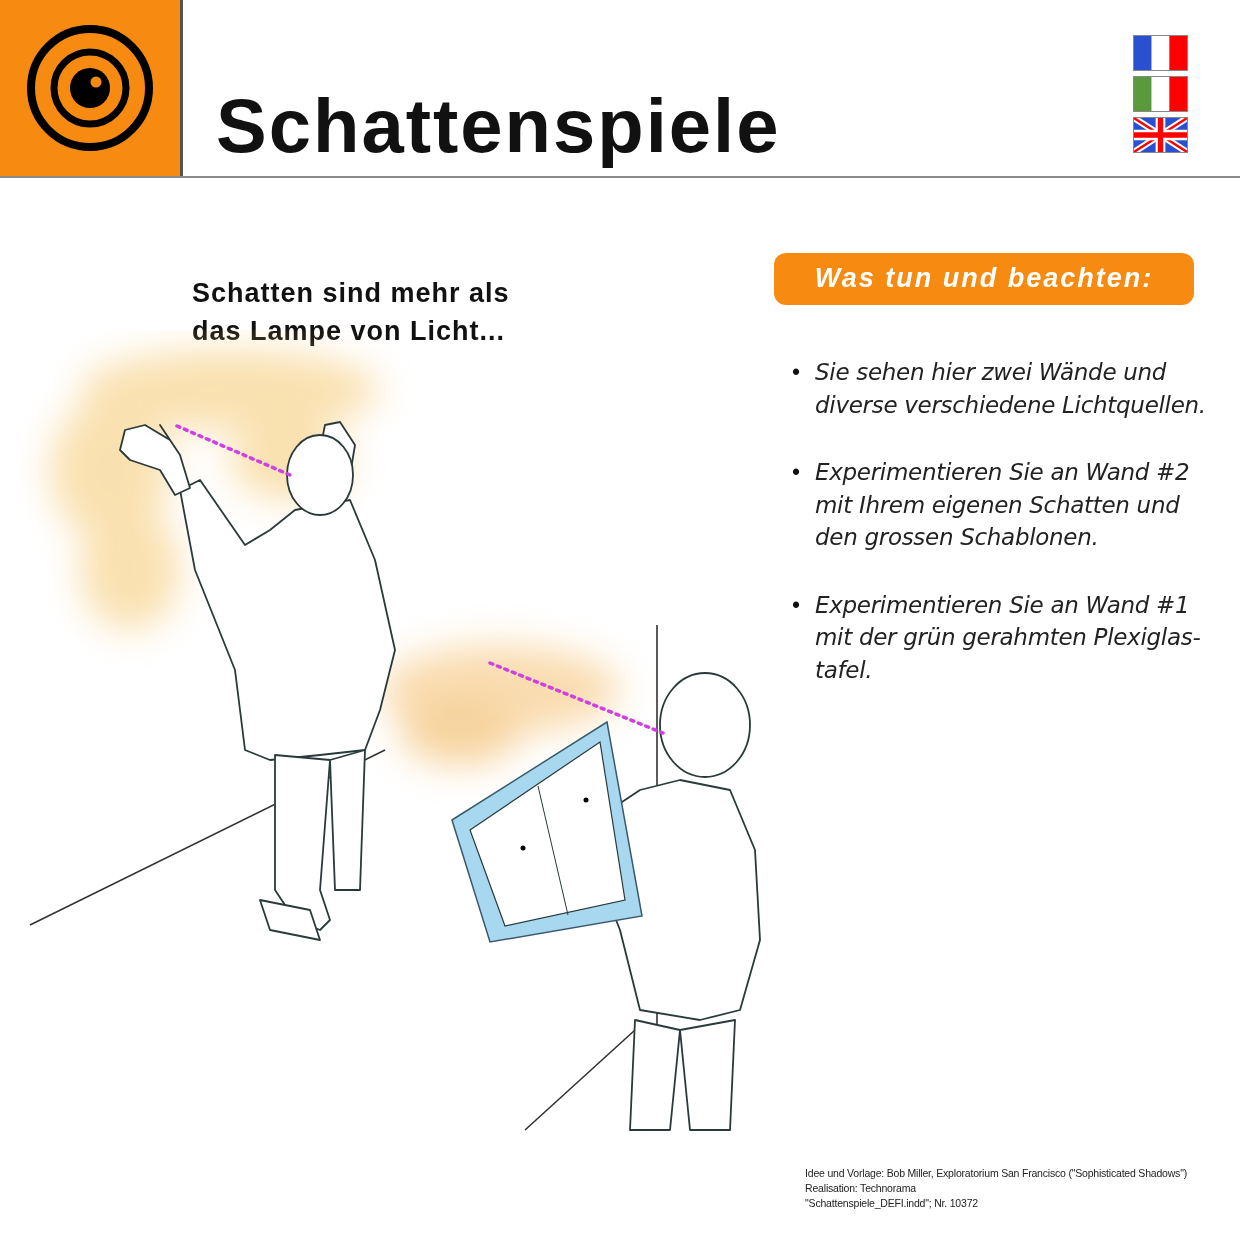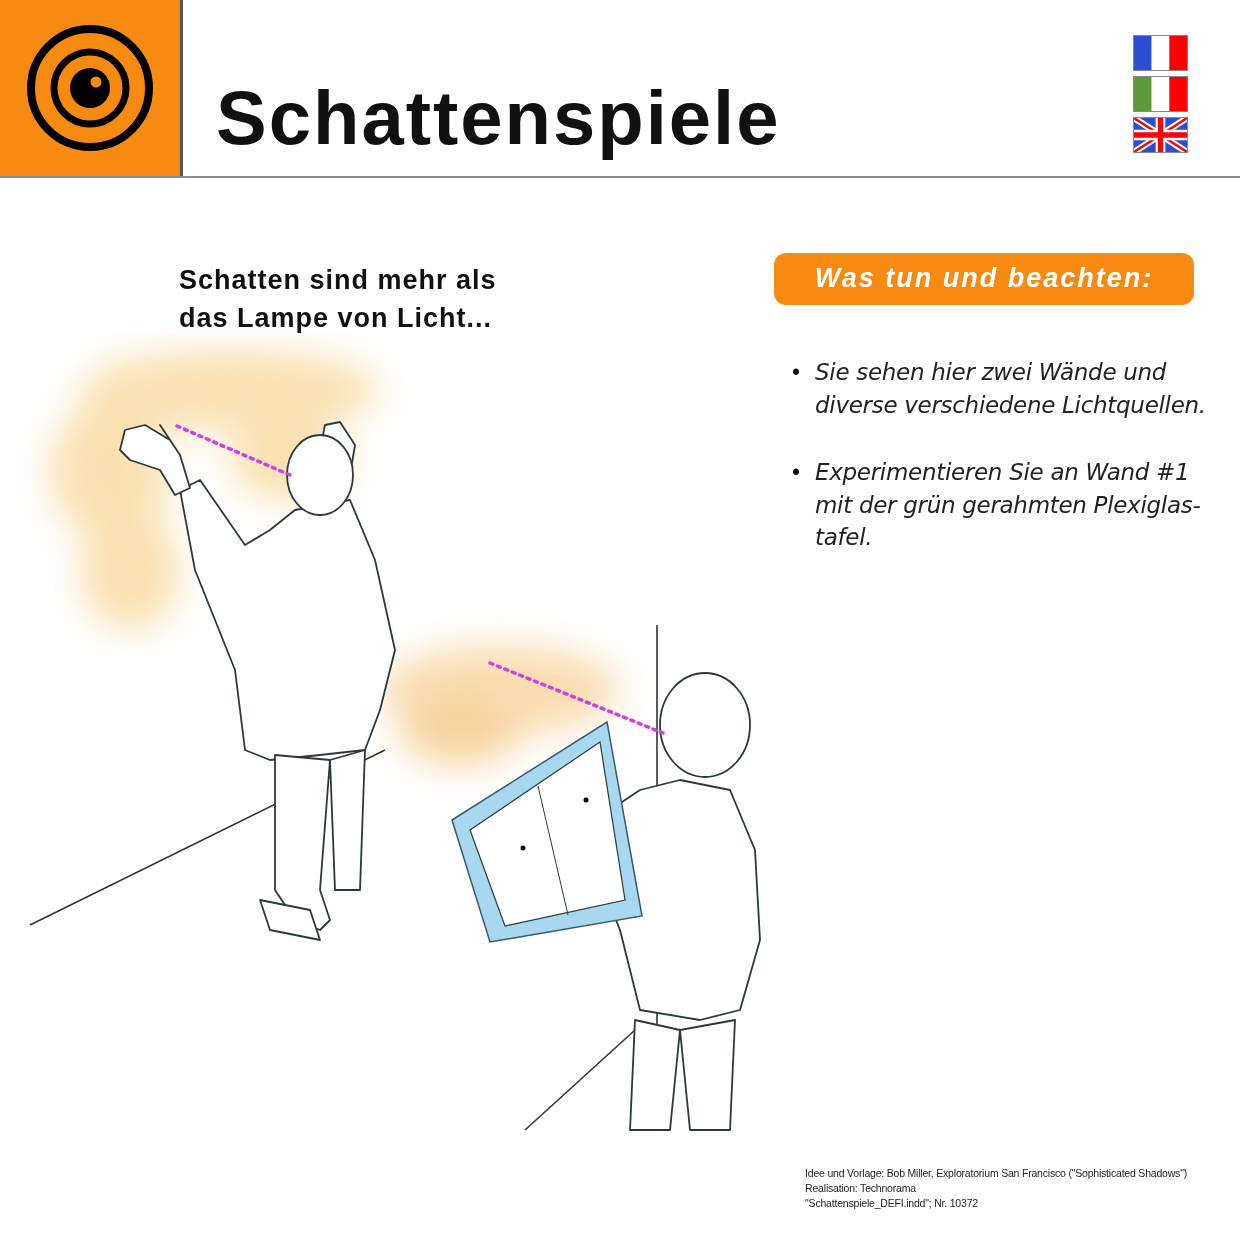--- a/index.html
+++ b/index.html
@@ -1,23 +1,23 @@
 <!DOCTYPE html>
 <html><head>
 <meta charset="utf-8">
 <style>
   html, body { margin: 0; padding: 0; background: #ffffff; }
   body { width: 1240px; height: 1240px; position: relative; overflow: hidden; font-family: "Liberation Sans", sans-serif; color: #111; }
   .logo-box { position: absolute; left: 0; top: 0; width: 180px; height: 176px; background: #f78b12; border-right: 3px solid #555; }
   .header-rule { position: absolute; left: 0; top: 176px; width: 1240px; height: 2px; background: #8a8a8a; }
-  .title { position: absolute; left: 216px; top: 80px; font-size: 76px; font-weight: bold; letter-spacing: 2px; margin: 0; line-height: 1; font-family: "Liberation Sans", sans-serif; }
+  .title { position: absolute; left: 216px; top: 88px; font-size: 76px; font-weight: bold; letter-spacing: 2px; margin: 0; line-height: 1; font-family: "Liberation Sans", sans-serif; }
   .flags { position: absolute; left: 1133px; top: 35px; width: 56px; }
   .flag { display: block; width: 55px; height: 36px; margin-bottom: 5px; border: 1px solid #888; box-sizing: border-box; overflow: hidden; }
   .flag svg { display: block; width: 100%; height: 100%; }
-  .subtitle { position: absolute; left: 176px; top: 258px; font-size: 27px; font-weight: bold; line-height: 38px; letter-spacing: 1px; margin: 3px; }
+  .subtitle { position: absolute; left: 176px; top: 258px; font-size: 27px; font-weight: bold; line-height: 38px; letter-spacing: 1px; margin: 16px; }
   .subtitle span { display: block; }
   .pill { position: absolute; left: 774px; top: 253px; width: 420px; height: 52px; background: #f78b12; border-radius: 12px; color: #fff; font-style: italic; font-weight: bold; font-size: 27px; letter-spacing: 2px; line-height: 50px; text-align: center; }
   .bullets { position: absolute; left: 776px; top: 340px; width: 430px; margin: 16px; padding: 0; list-style: none; font-family: "DejaVu Sans", sans-serif; font-style: italic; font-size: 23px; line-height: 32.5px; color: #222; font-weight: 300; }
   .bullets li { position: relative; padding-left: 23px; margin-bottom: 35px; }
   .bullets li::before { content: "•"; position: absolute; left: 0; top: 0; font-style: normal; color: #111; }
   .bullets li .txt { display: block; letter-spacing: -0.3px; }
   .illustration { position: absolute; left: 20px; top: 330px; width: 760px; height: 810px; }
   .credits { position: absolute; right: 53px; top: 1166px; font-size: 10.5px; line-height: 15px; color: #222; letter-spacing: -0.2px; }
   .credits span { display: block; }
 </style>
@@ -65,20 +65,23 @@
 <h2 class="subtitle">
   <span>Schatten sind mehr als</span>
   <span>das Lampe von Licht...</span>
 </h2>
 
 <div class="pill">Was tun und beachten:</div>
 
 <ul class="bullets">
   <li>
       <span class="txt">Sie sehen hier zwei Wände und diverse verschiedene Lichtquellen.</span>
+    </li>
+  <li>
+      <span class="txt">Experimentieren Sie an Wand #2 mit Ihrem eigenen Schatten und den grossen Schablonen.</span>
     </li>
   <li>
       <span class="txt">Experimentieren Sie an Wand #1 mit der grün gerahmten Plexiglas-tafel.</span>
     </li>
 </ul>
 
 <div class="illustration" title="Line drawing of a man casting a shadow on a wall with raised hands, and a boy holding a blue-framed plexiglass panel; magenta dotted lines indicate light rays">
   <svg width="760" height="810" viewBox="0 0 760 810">
     <defs>
       <filter id="blur" x="-50%" y="-50%" width="200%" height="200%">

